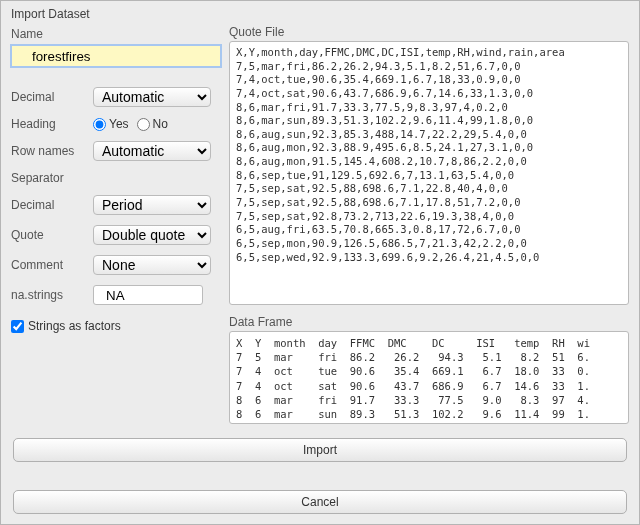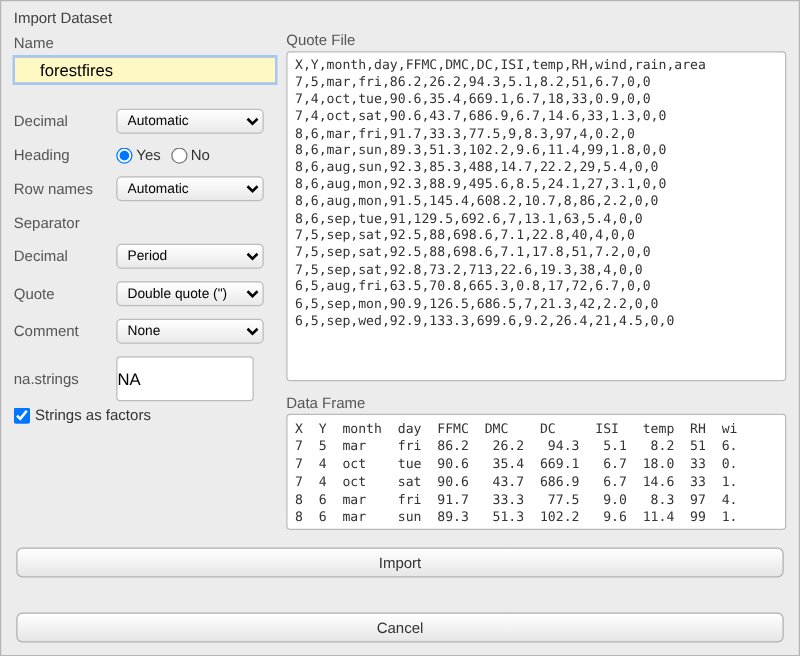--- a/index.html
+++ b/index.html
@@ -7,26 +7,26 @@
   .dialog { width:640px; height:525px; border:1px solid #b5b5b5; background:#ececec; display:flex; flex-direction:column; }
   .titlebar { padding:6px 10px 4px; font-size:12px; color:#404040; }
   .content { flex:1; display:flex; padding:0 10px 8px 10px; gap:8px; min-height:0; }
   .left { width:210px; display:flex; flex-direction:column; gap:4px; }
   .right { flex:1; display:flex; flex-direction:column; min-width:0; }
   .field-label { color:#555; margin-top:2px; }
   input[type=text].name {
     width:100%; height:22px; border:1px solid #8ab0de; background:#fef9c3; padding:2px 20px; outline:2px solid #a7c7f0; outline-offset:-1px;
   }
   input[type=text].plain {
-    width:110px; height:36px; border:1px solid #bbb; background:#fff; padding:1px 0; border-radius:3px;
+    width:110px; height:20px; border:1px solid #bbb; background:#fff; padding:1px 12px; border-radius:3px;
   }
   .row { display:flex; align-items:center; gap:6px; margin-top:6px; }
   .row .lab { width:76px; color:#555; }
   select.sel {
-    width:118px; height:20px; border:1px solid #bbb; border-radius:4px; background:linear-gradient(#fff,#e9e9e9); padding:0 4px; font-size:11px;
+    width:118px; height:20px; border:1px solid #bbb; border-radius:4px; background:linear-gradient(#fff,#e9e9e9); padding:0 4px; font-size:14px;
   }
   .radio-wrap { display:flex; align-items:center; gap:8px; }
   .radio-wrap label { display:flex; align-items:center; gap:3px; }
   input[type=radio] { margin:0; }
   input[type=checkbox] { margin:0 4px 0 0; }
   .section-label { color:#555; margin-bottom:2px; }
   .textbox {
     background:#fff; border:1px solid #bbb; border-radius:3px; padding:4px 6px;
     font-family: Menlo, Consolas, monospace; font-size:10.5px; line-height:1.3;
     height:264px; overflow:hidden; white-space:pre; color:#333;
@@ -35,21 +35,21 @@
   .df-box {
     background:#fff; border:1px solid #bbb; border-radius:3px; padding:4px 6px;
     font-family: Menlo, Consolas, monospace; font-size:10.5px; line-height:1.35;
     flex:1; overflow:hidden; white-space:pre; color:#333; min-height:0;
   }
   .footer { display:flex; justify-content:flex-end; gap:28px; padding:6px 12px 10px;flex-direction:column; }
   button.btn {
     min-width:74px; height:24px; border:1px solid #b0b0b0; border-radius:5px;
     background:linear-gradient(#ffffff,#e6e6e6); font-size:12px; color:#333; cursor:pointer;
   }
-  .chk-row { display:flex; align-items:center; }
+  .chk-row { display:flex; align-items:center; margin-top:10px; }
 </style>
 </head>
 <body>
 
 <div class="dialog">
   <div class="titlebar">Import Dataset</div>
 
   <div class="content">
 
     <div class="left">

